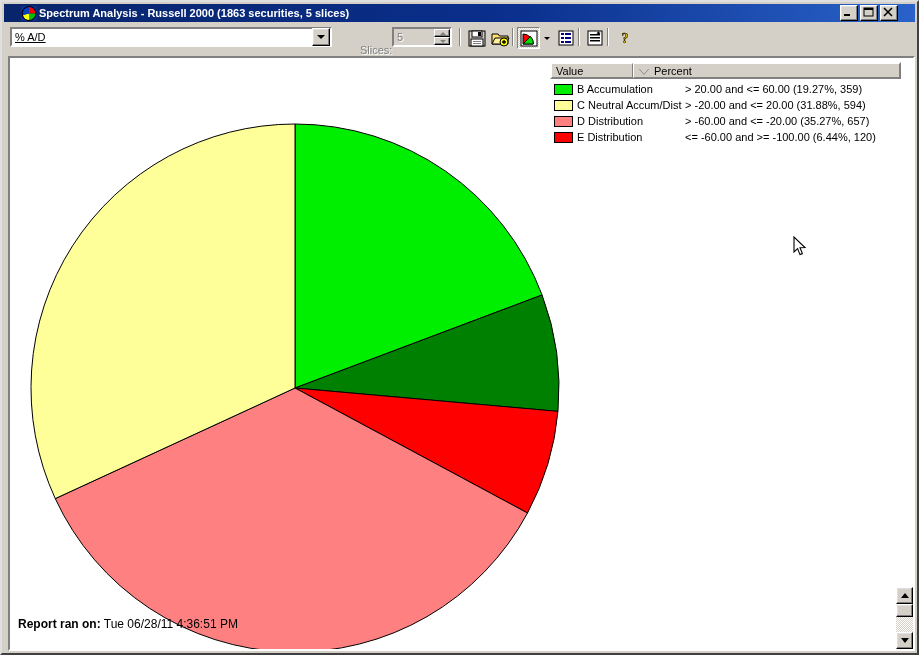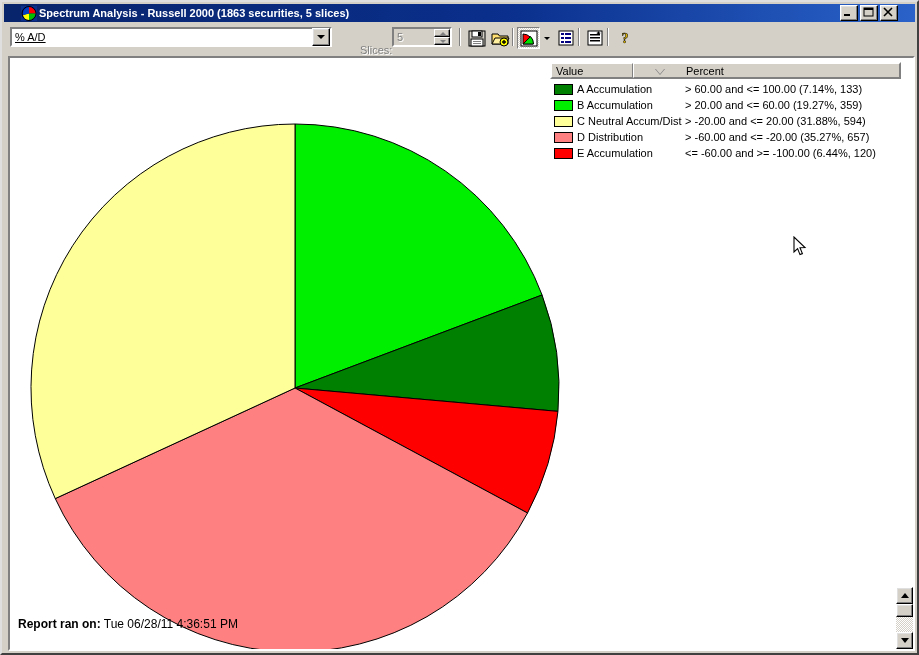--- a/index.html
+++ b/index.html
@@ -251,21 +251,21 @@
     border: 1px solid;
     border-color: #ffffff #808080 #808080 #ffffff;
     box-sizing: border-box;
     display: flex;
     align-items: center;
     font-size: 11px;
     padding-left: 4px;
     cursor: default;
   }
   .lh-value { width: 82px; flex: none; }
-  .lh-percent { flex: 1; padding-left: 20px; gap: 16px; }
+  .lh-percent { flex: 1; padding-left: 4px; }
   .sort-arrow {
     width: 12px; height: 11px;
     margin-right: 4px;
     position: relative;
     flex: none;
   }
   .sort-arrow::after {
     content: "";
     position: absolute;
     left: 1px; top: 3px;
@@ -502,43 +502,38 @@
 
       <div class="legend">
         <div class="legend-header">
           <div class="lh-cell lh-value">Value</div>
           <div class="lh-cell lh-percent">
             <div class="sort-arrow"></div>
             <span>Percent</span>
           </div>
         </div>
         <div class="legend-rows" id="legend-rows">
-            <div class="legend-row">
-              <div class="swatch" style="background: rgb(0, 128, 0);"></div>
-              <div class="lr-name">A Accumulation</div>
-              <div class="lr-range">&gt; 60.00 and &lt;= 100.00 (7.14%, 133)</div>
-            </div>
             <div class="legend-row">
               <div class="swatch" style="background: rgb(0, 238, 0);"></div>
               <div class="lr-name">B Accumulation</div>
               <div class="lr-range">&gt; 20.00 and &lt;= 60.00 (19.27%, 359)</div>
             </div>
             <div class="legend-row">
               <div class="swatch" style="background: rgb(255, 255, 153);"></div>
               <div class="lr-name">C Neutral Accum/Dist</div>
               <div class="lr-range">&gt; -20.00 and &lt;= 20.00 (31.88%, 594)</div>
             </div>
             <div class="legend-row">
               <div class="swatch" style="background: rgb(255, 128, 128);"></div>
               <div class="lr-name">D Distribution</div>
               <div class="lr-range">&gt; -60.00 and &lt;= -20.00 (35.27%, 657)</div>
             </div>
             <div class="legend-row">
               <div class="swatch" style="background: rgb(255, 0, 0);"></div>
-              <div class="lr-name">E Accumulation</div>
+              <div class="lr-name">E Distribution</div>
               <div class="lr-range">&lt;= -60.00 and &gt;= -100.00 (6.44%, 120)</div>
             </div>
           </div>
       </div>
 
       <div class="footer">
         <div class="footer-line">
           <span class="footer-label">Report ran on:</span>
           <span>Tue 06/28/11 4:36:51 PM</span>
         </div>

